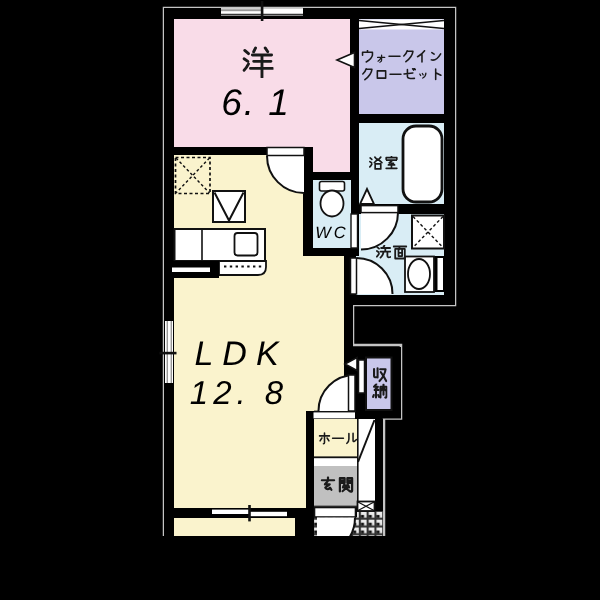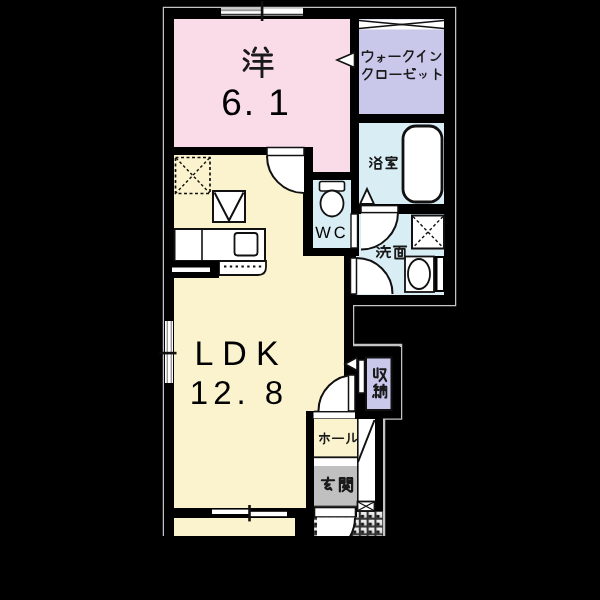--- a/index.html
+++ b/index.html
@@ -1,16 +1,16 @@
 <!DOCTYPE html>
 <html><head>
 <meta charset="utf-8">
 <style>
   html,body{margin:0;padding:0;background:#000;}
-  .wrap{width:600px;height:536px;position:relative;background:#000;overflow:hidden;}
+  .wrap{width:600px;height:536px;position:relative;background:#000;overflow:hidden;font-style:italic;}
   text{font-family:"Liberation Sans",sans-serif;fill:#000;text-rendering:geometricPrecision;-webkit-font-smoothing:antialiased;}
 </style>
 </head>
 <body>
 <div class="wrap">
 <svg width="600" height="600" viewBox="0 0 600 600">
 <defs>
 <symbol id="kj-you" viewBox="0 0 100 100">
   <path d="M10,14 L22,24 M8,40 L20,48 M8,76 Q16,68 22,56"></path>
   <path d="M44,6 L38,18 M74,6 L82,18"></path>

